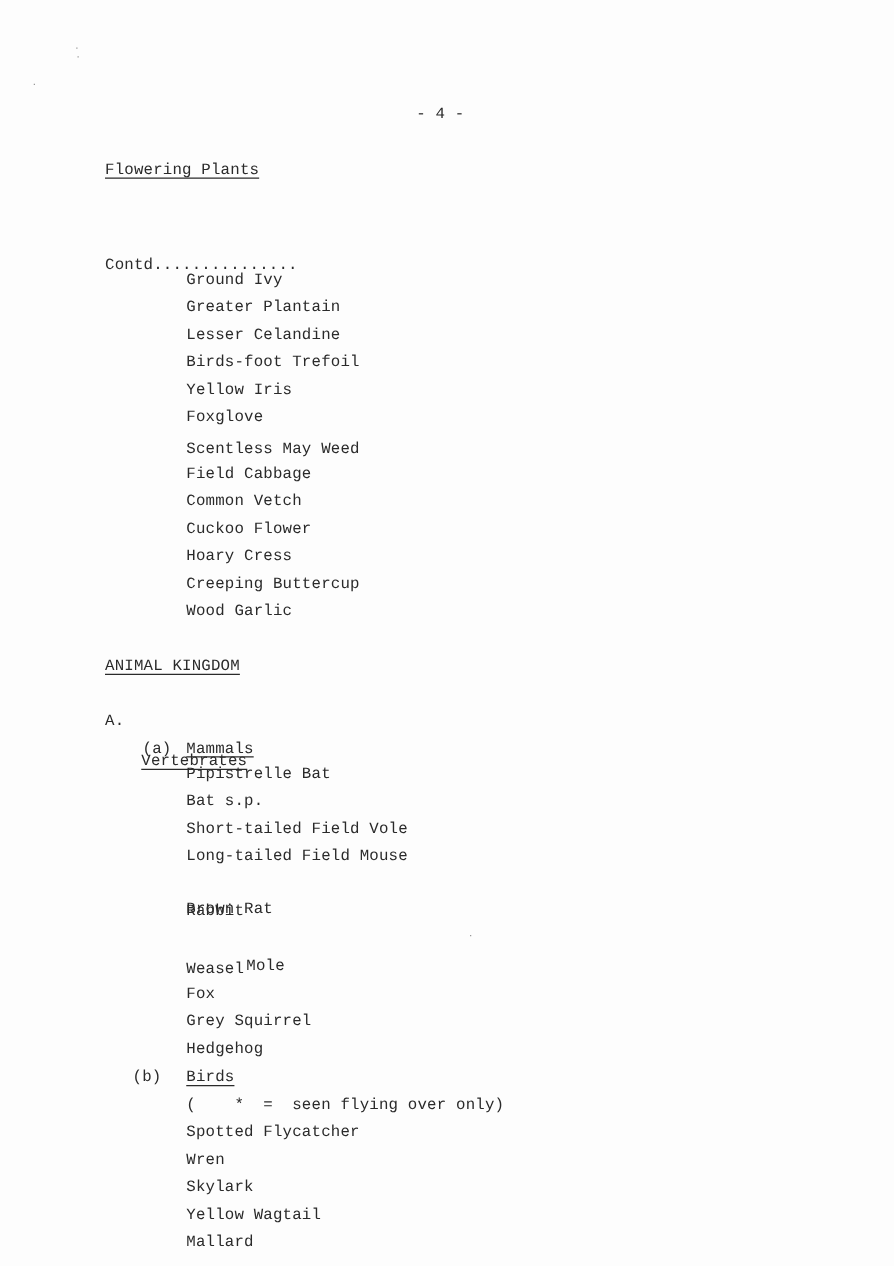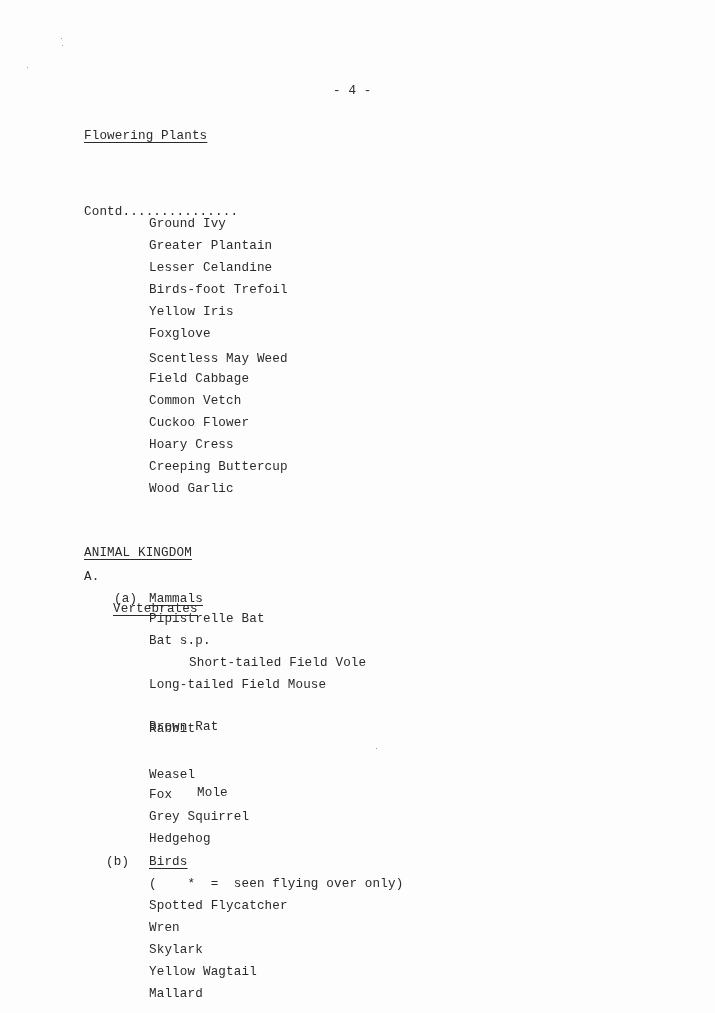--- a/index.html
+++ b/index.html
@@ -36,37 +36,37 @@
   <div class="t" style="left:149px;top:327px;">Foxglove</div>
   <div class="t" style="left:149px;top:352px;">Scentless May Weed</div>
   <div class="t" style="left:149px;top:372px;text-align:center;">Field Cabbage</div>
   <div class="t" style="left:149px;top:394px;">Common Vetch</div>
   <div class="t" style="left:149px;top:416px;">Cuckoo Flower</div>
   <div class="t" style="left:149px;top:438px;">Hoary Cress</div>
   <div class="t" style="left:149px;top:460px;">Creeping Buttercup</div>
   <div class="t" style="left:149px;top:482px;">Wood Garlic</div>
 </div>
 
-<div class="t u" style="left:84px;top:546px;">ANIMAL KINGDOM</div>
+<div class="t u" style="left:84px;top:526px;">ANIMAL KINGDOM</div>
 
 <div class="t" style="left:84px;top:570px;">A.</div>
 <div class="t u" style="left:113px;top:570px;margin-top:32px;">Vertebrates</div>
 
 <div class="t" style="left:114px;top:592px;">(a)</div>
 <div class="t u" style="left:149px;top:592px;">Mammals</div>
 
 <div>
   <div class="t" style="left:149px;top:612px;">Pipistrelle Bat</div>
   <div class="t" style="left:149px;top:634px;">Bat s.p.</div>
-  <div class="t" style="left:149px;top:656px;margin-left:40px;">Short-tailed Field Vole</div>
+  <div class="t" style="left:149px;top:656px;">Short-tailed Field Vole</div>
   <div class="t" style="left:149px;top:678px;">Long-tailed Field Mouse</div>
   <div class="t" style="left:149px;top:720px;">Brown Rat</div>
   <div class="t" style="left:149px;top:722px;">Rabbit</div>
   <div class="t" style="left:149px;top:744px;margin-top:24px;">Weasel</div>
-  <div class="t" style="left:149px;top:786px;padding-left:48px;">Mole</div>
+  <div class="t" style="left:149px;top:766px;padding-left:48px;">Mole</div>
   <div class="t" style="left:149px;top:788px;">Fox</div>
   <div class="t" style="left:149px;top:810px;">Grey Squirrel</div>
   <div class="t" style="left:149px;top:832px;">Hedgehog</div>
 </div>
 
 <div class="t" style="left:106px;top:855px;">(b)</div>
 <div class="t u" style="left:149px;top:855px;">Birds</div>
 
 <div class="t" style="left:149px;top:877px;">(    *  =  seen flying over only)</div>
 

